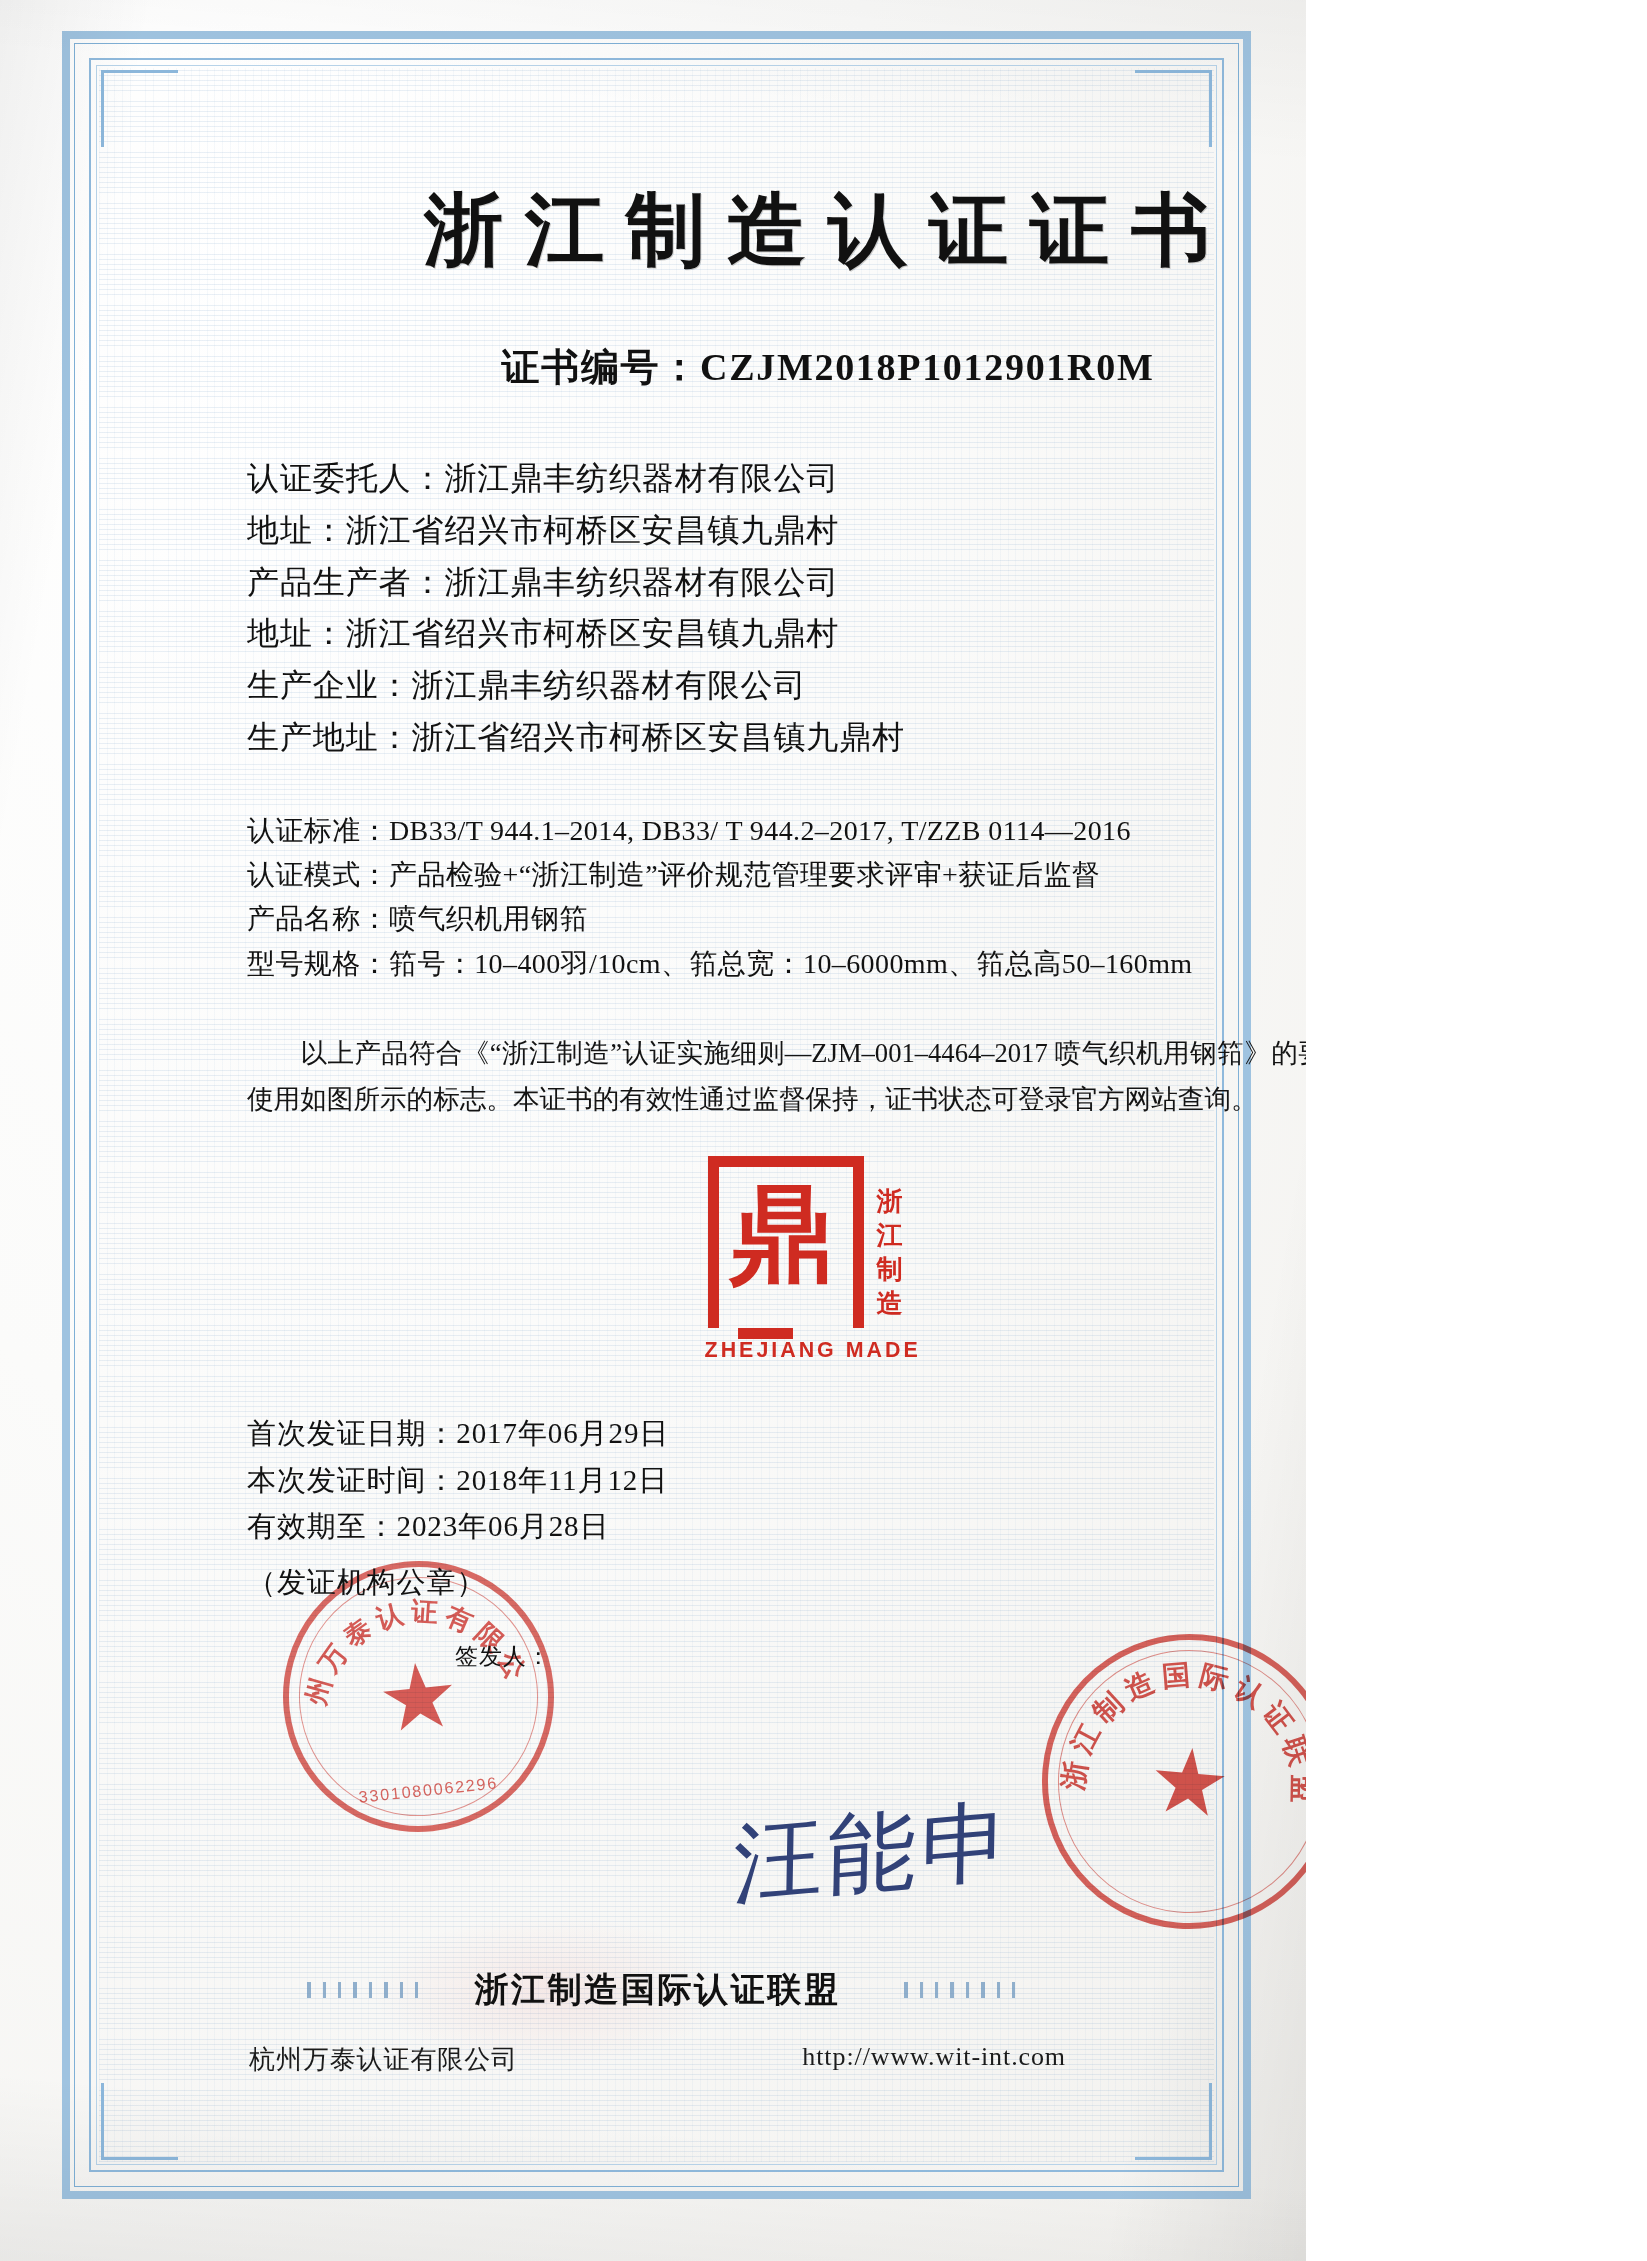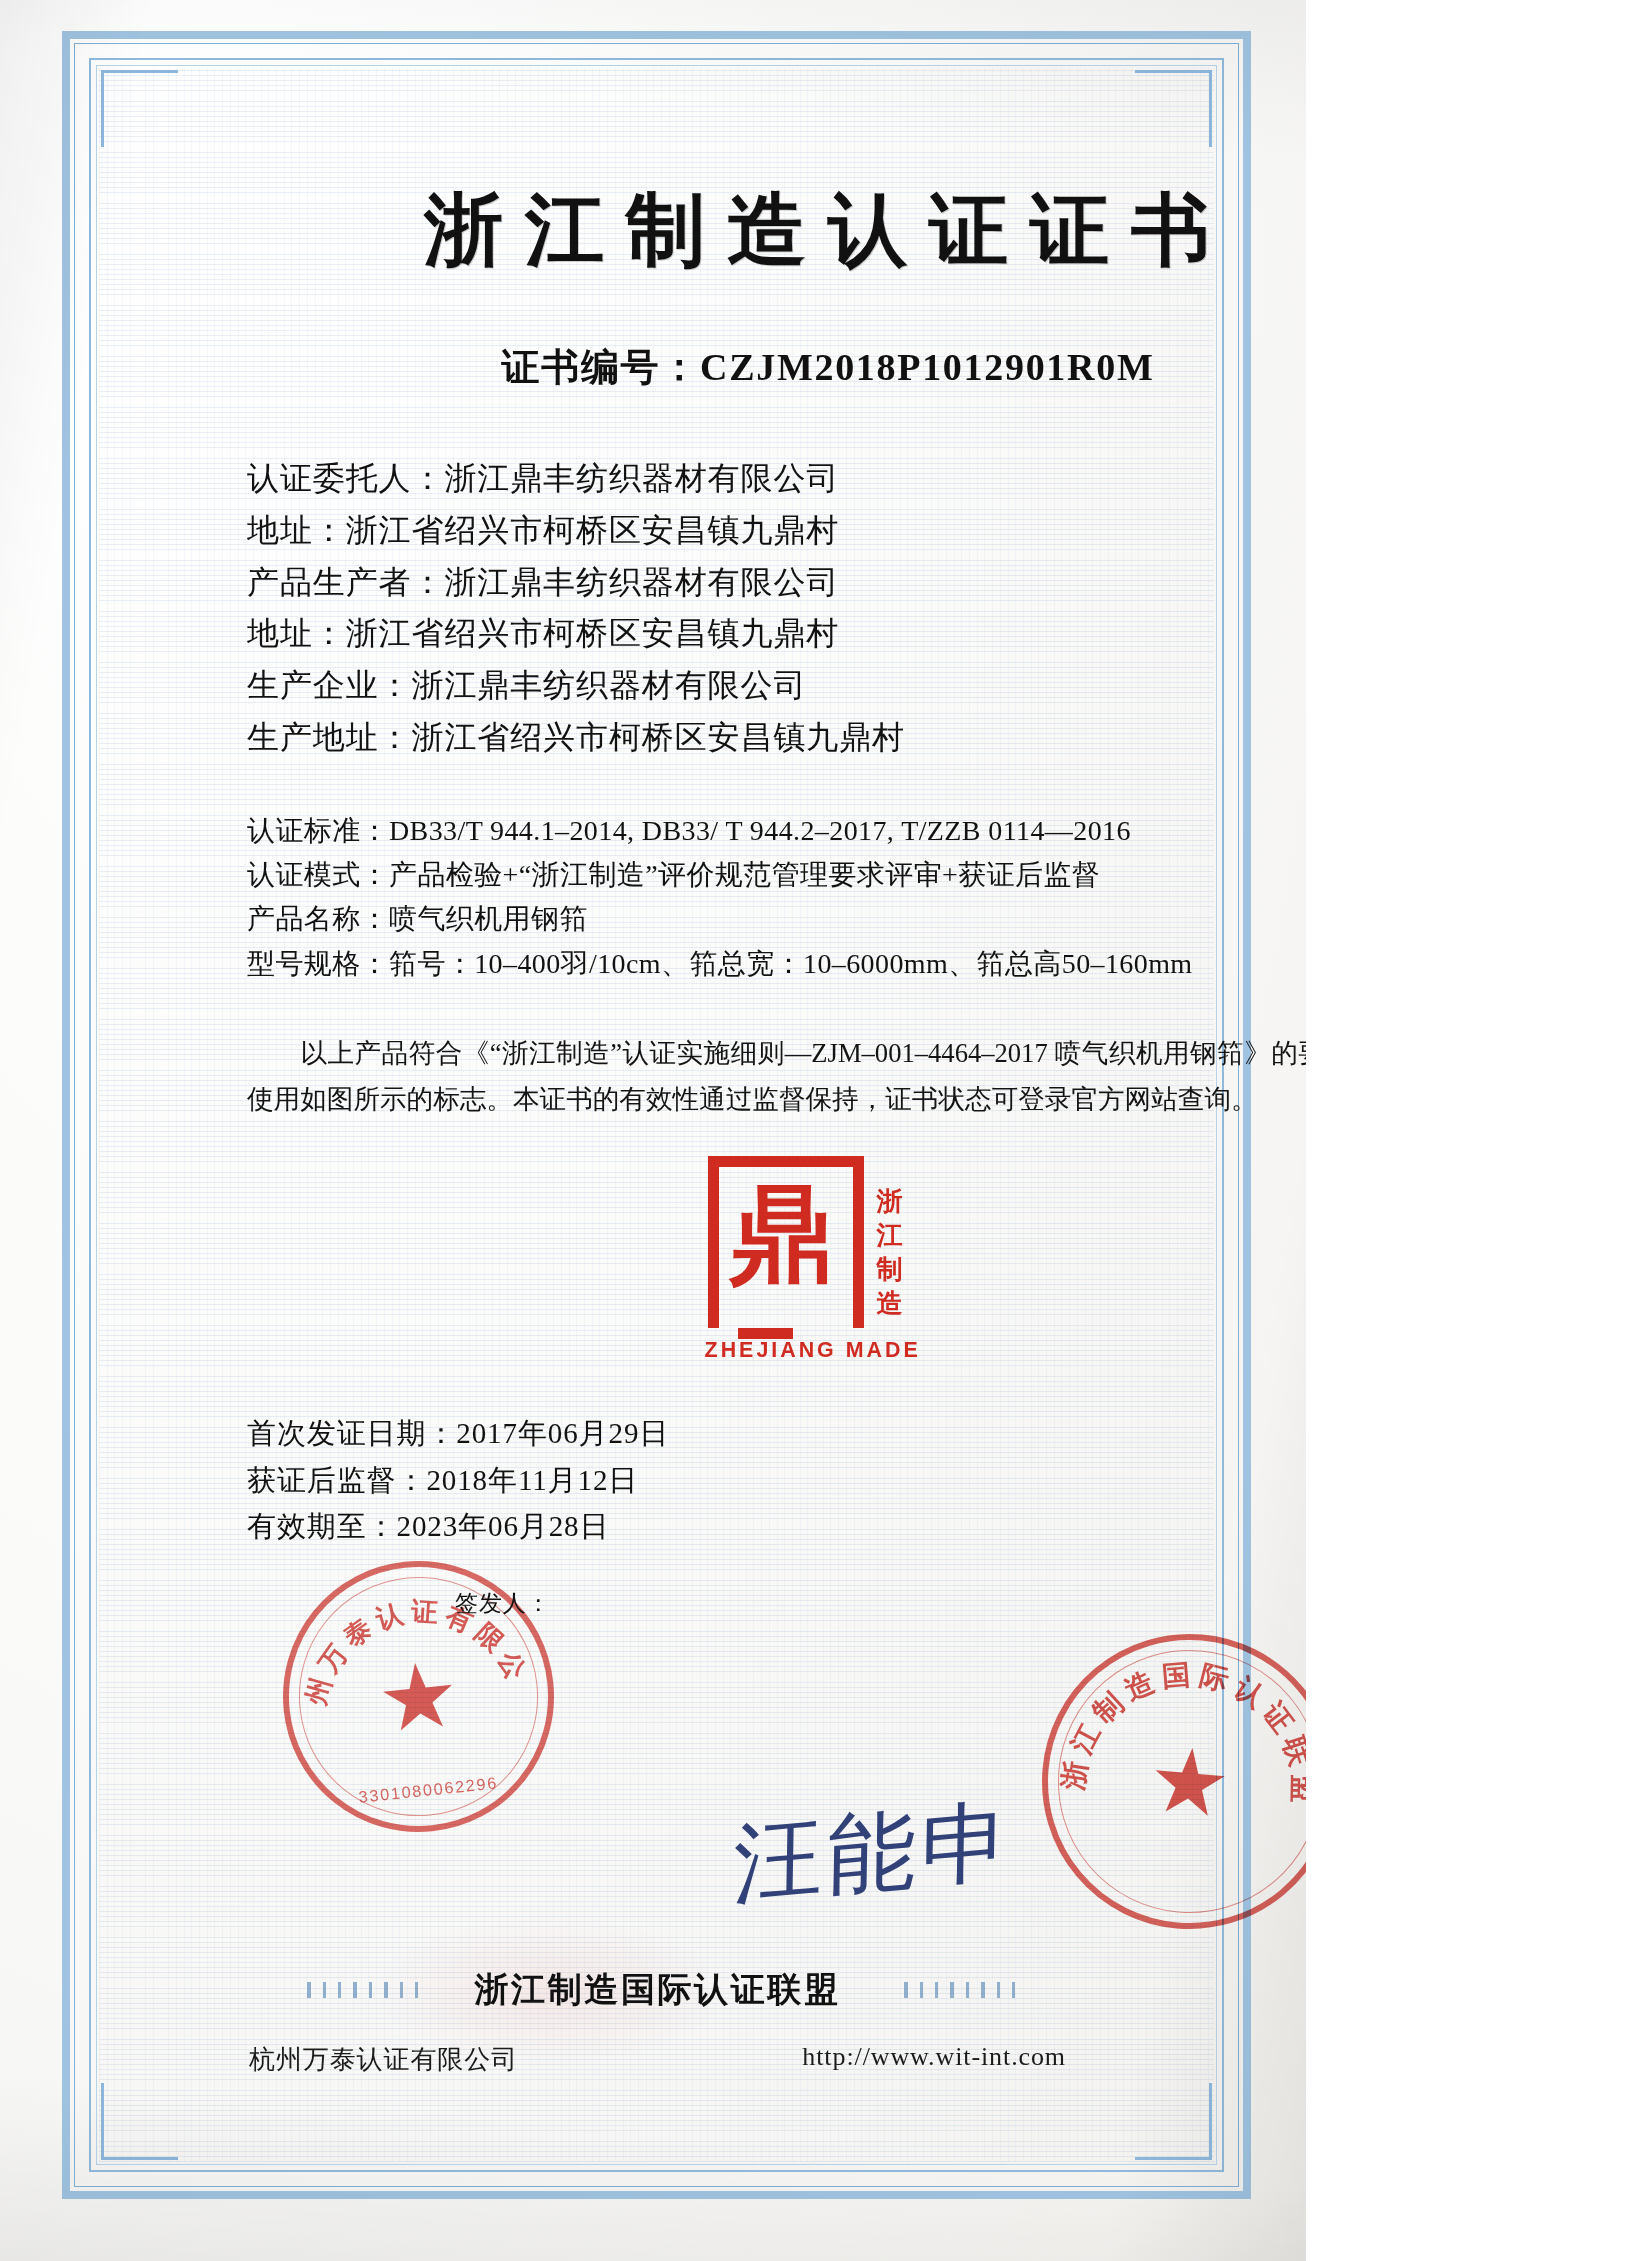--- a/index.html
+++ b/index.html
@@ -385,22 +385,23 @@
       <div class="logo">
         <div class="logo-mark"></div>
         <div class="logo-glyph">鼎</div>
         <div class="logo-side">浙江制造</div>
         <div class="logo-en">ZHEJIANG MADE</div>
       </div>
     </div>
 
     <div class="dates">
       <div class="date-line">首次发证日期：2017年06月29日</div>
-      <div class="date-line">获证后监督：2018年11月12日</div>
+      <div class="date-line">本次发证时间：2018年11月12日</div>
       <div class="date-line">有效期至：2023年06月28日</div>
+      <div class="seal-note">（发证机构公章）</div>
     </div>
 
     <div class="signer-row">
       <span>签发人：</span>
     </div>
 
   </div>
 
   <div class="watermark"></div>
 

